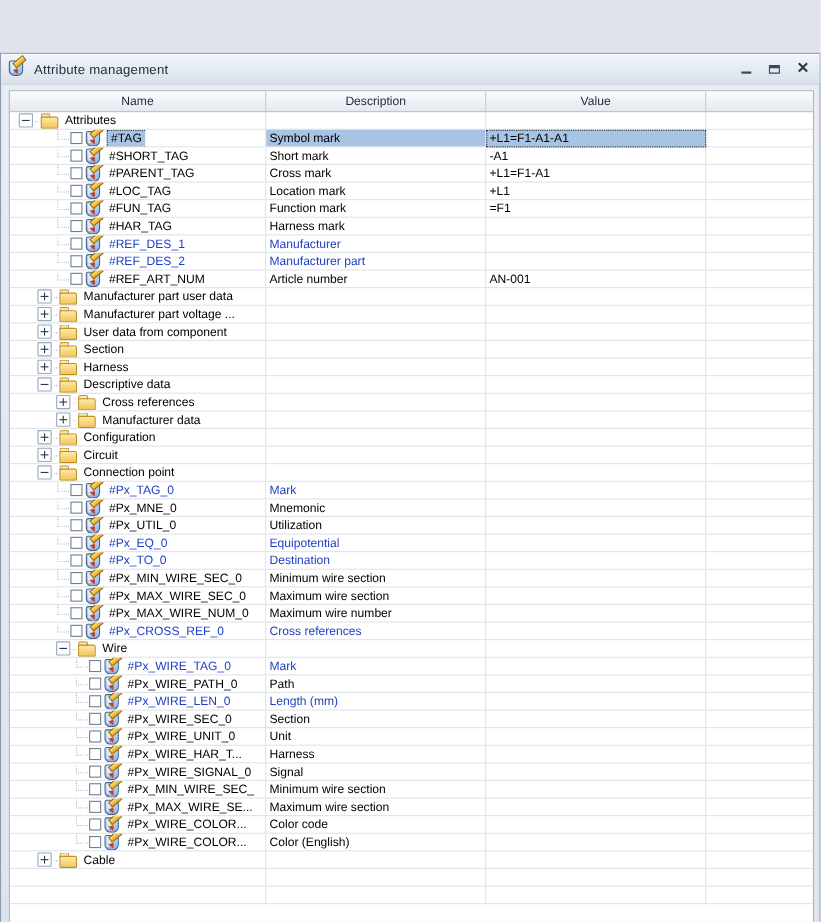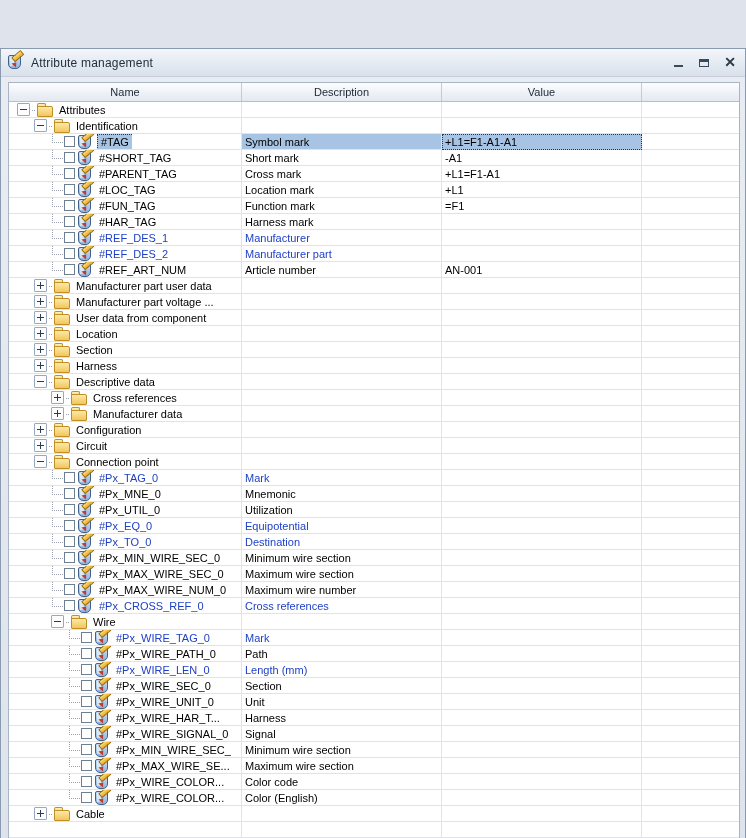--- a/index.html
+++ b/index.html
@@ -224,39 +224,20 @@
                 <span class="ft"></span>
                 <span class="fb"></span>
               </span>
               <span class="lbl">Attributes</span>
             </div>
           </div>
           <div class="cell desc c1"></div>
           <div class="cell val c2"></div>
           <div class="cell c3"></div>
         </div>
-        <div class="row">
-          <div class="cell name c0">
-            <div class="tw">
-              <span class="ind" style="width: 25px;"></span>
-              <span class="exp"></span>
-              <span style="flex: 0 0 4px; width: 4px; height: 100%; position: relative;">
-                <span style="position:absolute;left:0;right:0;top:50%;height:1px;background-image:linear-gradient(to right,#9aa3af 1px,transparent 1px);background-size:2px 1px;"></span>
-              </span>
-              <span class="folder">
-                <span class="ft"></span>
-                <span class="fb"></span>
-              </span>
-              <span class="lbl">Identification</span>
-            </div>
-          </div>
-          <div class="cell desc c1"></div>
-          <div class="cell val c2"></div>
-          <div class="cell c3"></div>
-        </div>
         <div class="row sel">
           <div class="cell name c0">
             <div class="tw">
               <span class="ind" style="width: 42px;"></span>
               <span class="dash"></span>
               <span class="chk"></span>
               <span class="shield">
                 <span class="sh"></span>
                 <span class="pen">
                   <span class="body"></span>
@@ -474,39 +455,20 @@
               <span class="ind" style="width: 25px;"></span>
               <span class="exp plus"></span>
               <span style="flex: 0 0 4px; width: 4px; height: 100%; position: relative;">
                 <span style="position:absolute;left:0;right:0;top:50%;height:1px;background-image:linear-gradient(to right,#9aa3af 1px,transparent 1px);background-size:2px 1px;"></span>
               </span>
               <span class="folder">
                 <span class="ft"></span>
                 <span class="fb"></span>
               </span>
               <span class="lbl">User data from component</span>
-            </div>
-          </div>
-          <div class="cell desc c1"></div>
-          <div class="cell val c2"></div>
-          <div class="cell c3"></div>
-        </div>
-        <div class="row">
-          <div class="cell name c0">
-            <div class="tw">
-              <span class="ind" style="width: 25px;"></span>
-              <span class="exp plus"></span>
-              <span style="flex: 0 0 4px; width: 4px; height: 100%; position: relative;">
-                <span style="position:absolute;left:0;right:0;top:50%;height:1px;background-image:linear-gradient(to right,#9aa3af 1px,transparent 1px);background-size:2px 1px;"></span>
-              </span>
-              <span class="folder">
-                <span class="ft"></span>
-                <span class="fb"></span>
-              </span>
-              <span class="lbl">Location</span>
             </div>
           </div>
           <div class="cell desc c1"></div>
           <div class="cell val c2"></div>
           <div class="cell c3"></div>
         </div>
         <div class="row">
           <div class="cell name c0">
             <div class="tw">
               <span class="ind" style="width: 25px;"></span>

